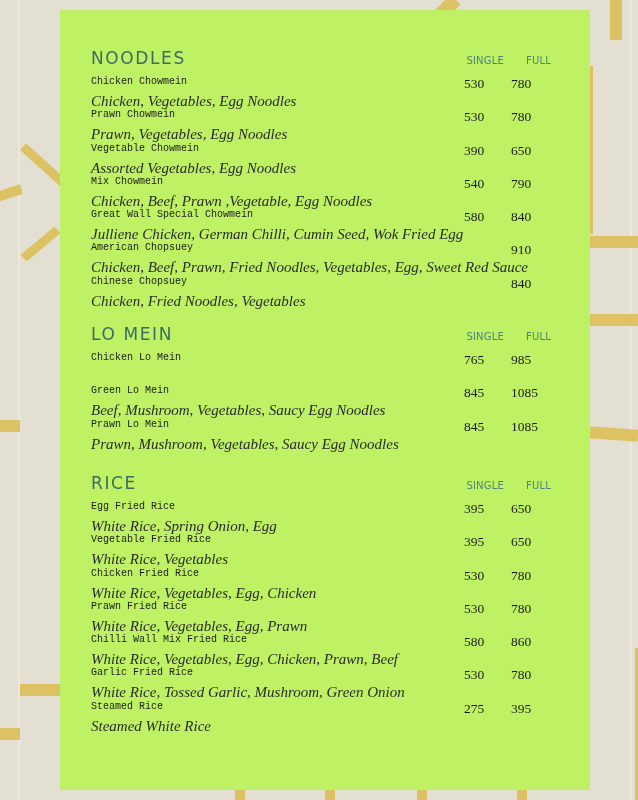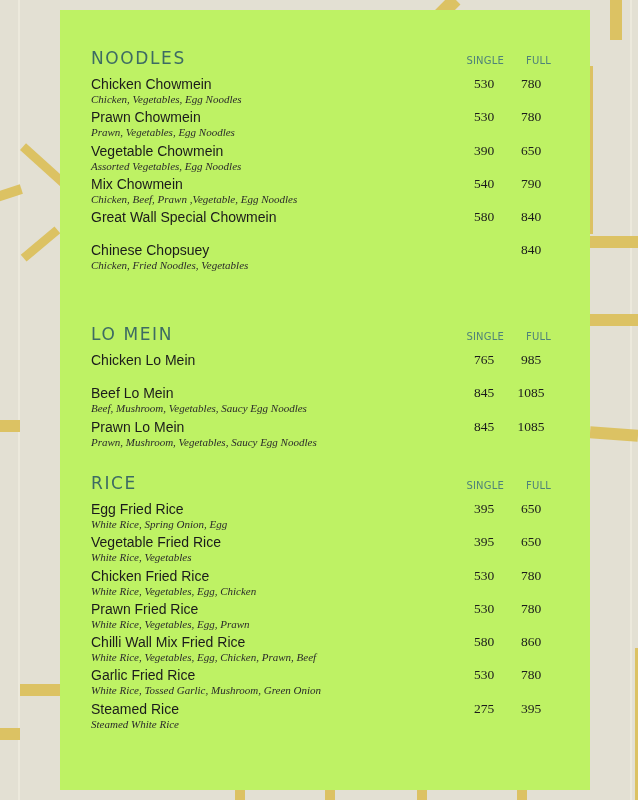--- a/index.html
+++ b/index.html
@@ -24,30 +24,30 @@
   .col-h {
     position: absolute; top: 7px;
     font-family: "DejaVu Sans", "Liberation Sans", sans-serif;
     font-size: 10px; color: #4f8279; letter-spacing: 0.2px;
   }
   .col-h.single { right: 86px; }
   .col-h.full { right: 39px; }
   .item { position: relative; height: 33.3px; }
   .item-name {
     position: absolute; left: 31px; top: 0;
-    font-family: Liberation Sans, sans-serif;
-    font-size: 14px; color: #1b1b1b; white-space: nowrap;
+    font-family: Liberation Mono, monospace;
+    font-size: 10px; color: #1b1b1b; white-space: nowrap;
   }
   .item-desc {
     position: absolute; left: 31px; top: 17px;
     font-family: "Liberation Serif", "DejaVu Serif", serif;
-    font-style: italic; font-size: 11px; color: #2a2a2a; white-space: nowrap;
+    font-style: italic; font-size: 15px; color: #2a2a2a; white-space: nowrap;
   }
   .price {
-    position: absolute; top: 0; text-align: center; width: 40px;
+    position: absolute; top: 0; text-align: left; width: 40px;
     font-family: "Liberation Serif", "DejaVu Serif", serif;
     font-size: 13.5px; color: #1b1b1b;
   }
   .price.single { right: 86px; }
   .price.full { right: 39px; }
 </style>
 </head>
 <body>
 
 <div class="bg-thin" style="left:18px;top:0;width:2px;height:800px;"></div>
@@ -97,22 +97,29 @@
       <div class="price full">650</div>
     </div>
     <div class="item">
       <div class="item-name">Mix Chowmein</div>
       <div class="item-desc">Chicken, Beef, Prawn ,Vegetable, Egg Noodles</div>
       <div class="price single">540</div>
       <div class="price full">790</div>
     </div>
     <div class="item">
       <div class="item-name">Great Wall Special Chowmein</div>
+      <div class="item-desc">Julliene Chicken, German Chilli, Cumin Seed, Wok Fried Egg</div>
       <div class="price single">580</div>
       <div class="price full">840</div>
+    </div>
+    <div class="item">
+      <div class="item-name">American Chopsuey</div>
+      <div class="item-desc">Chicken, Beef, Prawn, Fried Noodles, Vegetables, Egg, Sweet Red Sauce</div>
+      <div class="price single"></div>
+      <div class="price full">910</div>
     </div>
     <div class="item">
       <div class="item-name">Chinese Chopsuey</div>
       <div class="item-desc">Chicken, Fried Noodles, Vegetables</div>
       <div class="price single"></div>
       <div class="price full">840</div>
     </div>
   </div>
 
   <div class="section" style="top:314px;">
@@ -120,21 +127,21 @@
       <div class="sec-title">LO MEIN</div>
       <div class="col-h single">SINGLE</div>
       <div class="col-h full">FULL</div>
     </div>
     <div class="item">
       <div class="item-name">Chicken Lo Mein</div>
       <div class="price single">765</div>
       <div class="price full">985</div>
     </div>
     <div class="item">
-      <div class="item-name">Beef Lo Mein</div>
+      <div class="item-name">Green Lo Mein</div>
       <div class="item-desc">Beef, Mushroom, Vegetables, Saucy Egg Noodles</div>
       <div class="price single">845</div>
       <div class="price full">1085</div>
     </div>
     <div class="item">
       <div class="item-name">Prawn Lo Mein</div>
       <div class="item-desc">Prawn, Mushroom, Vegetables, Saucy Egg Noodles</div>
       <div class="price single">845</div>
       <div class="price full">1085</div>
     </div>

